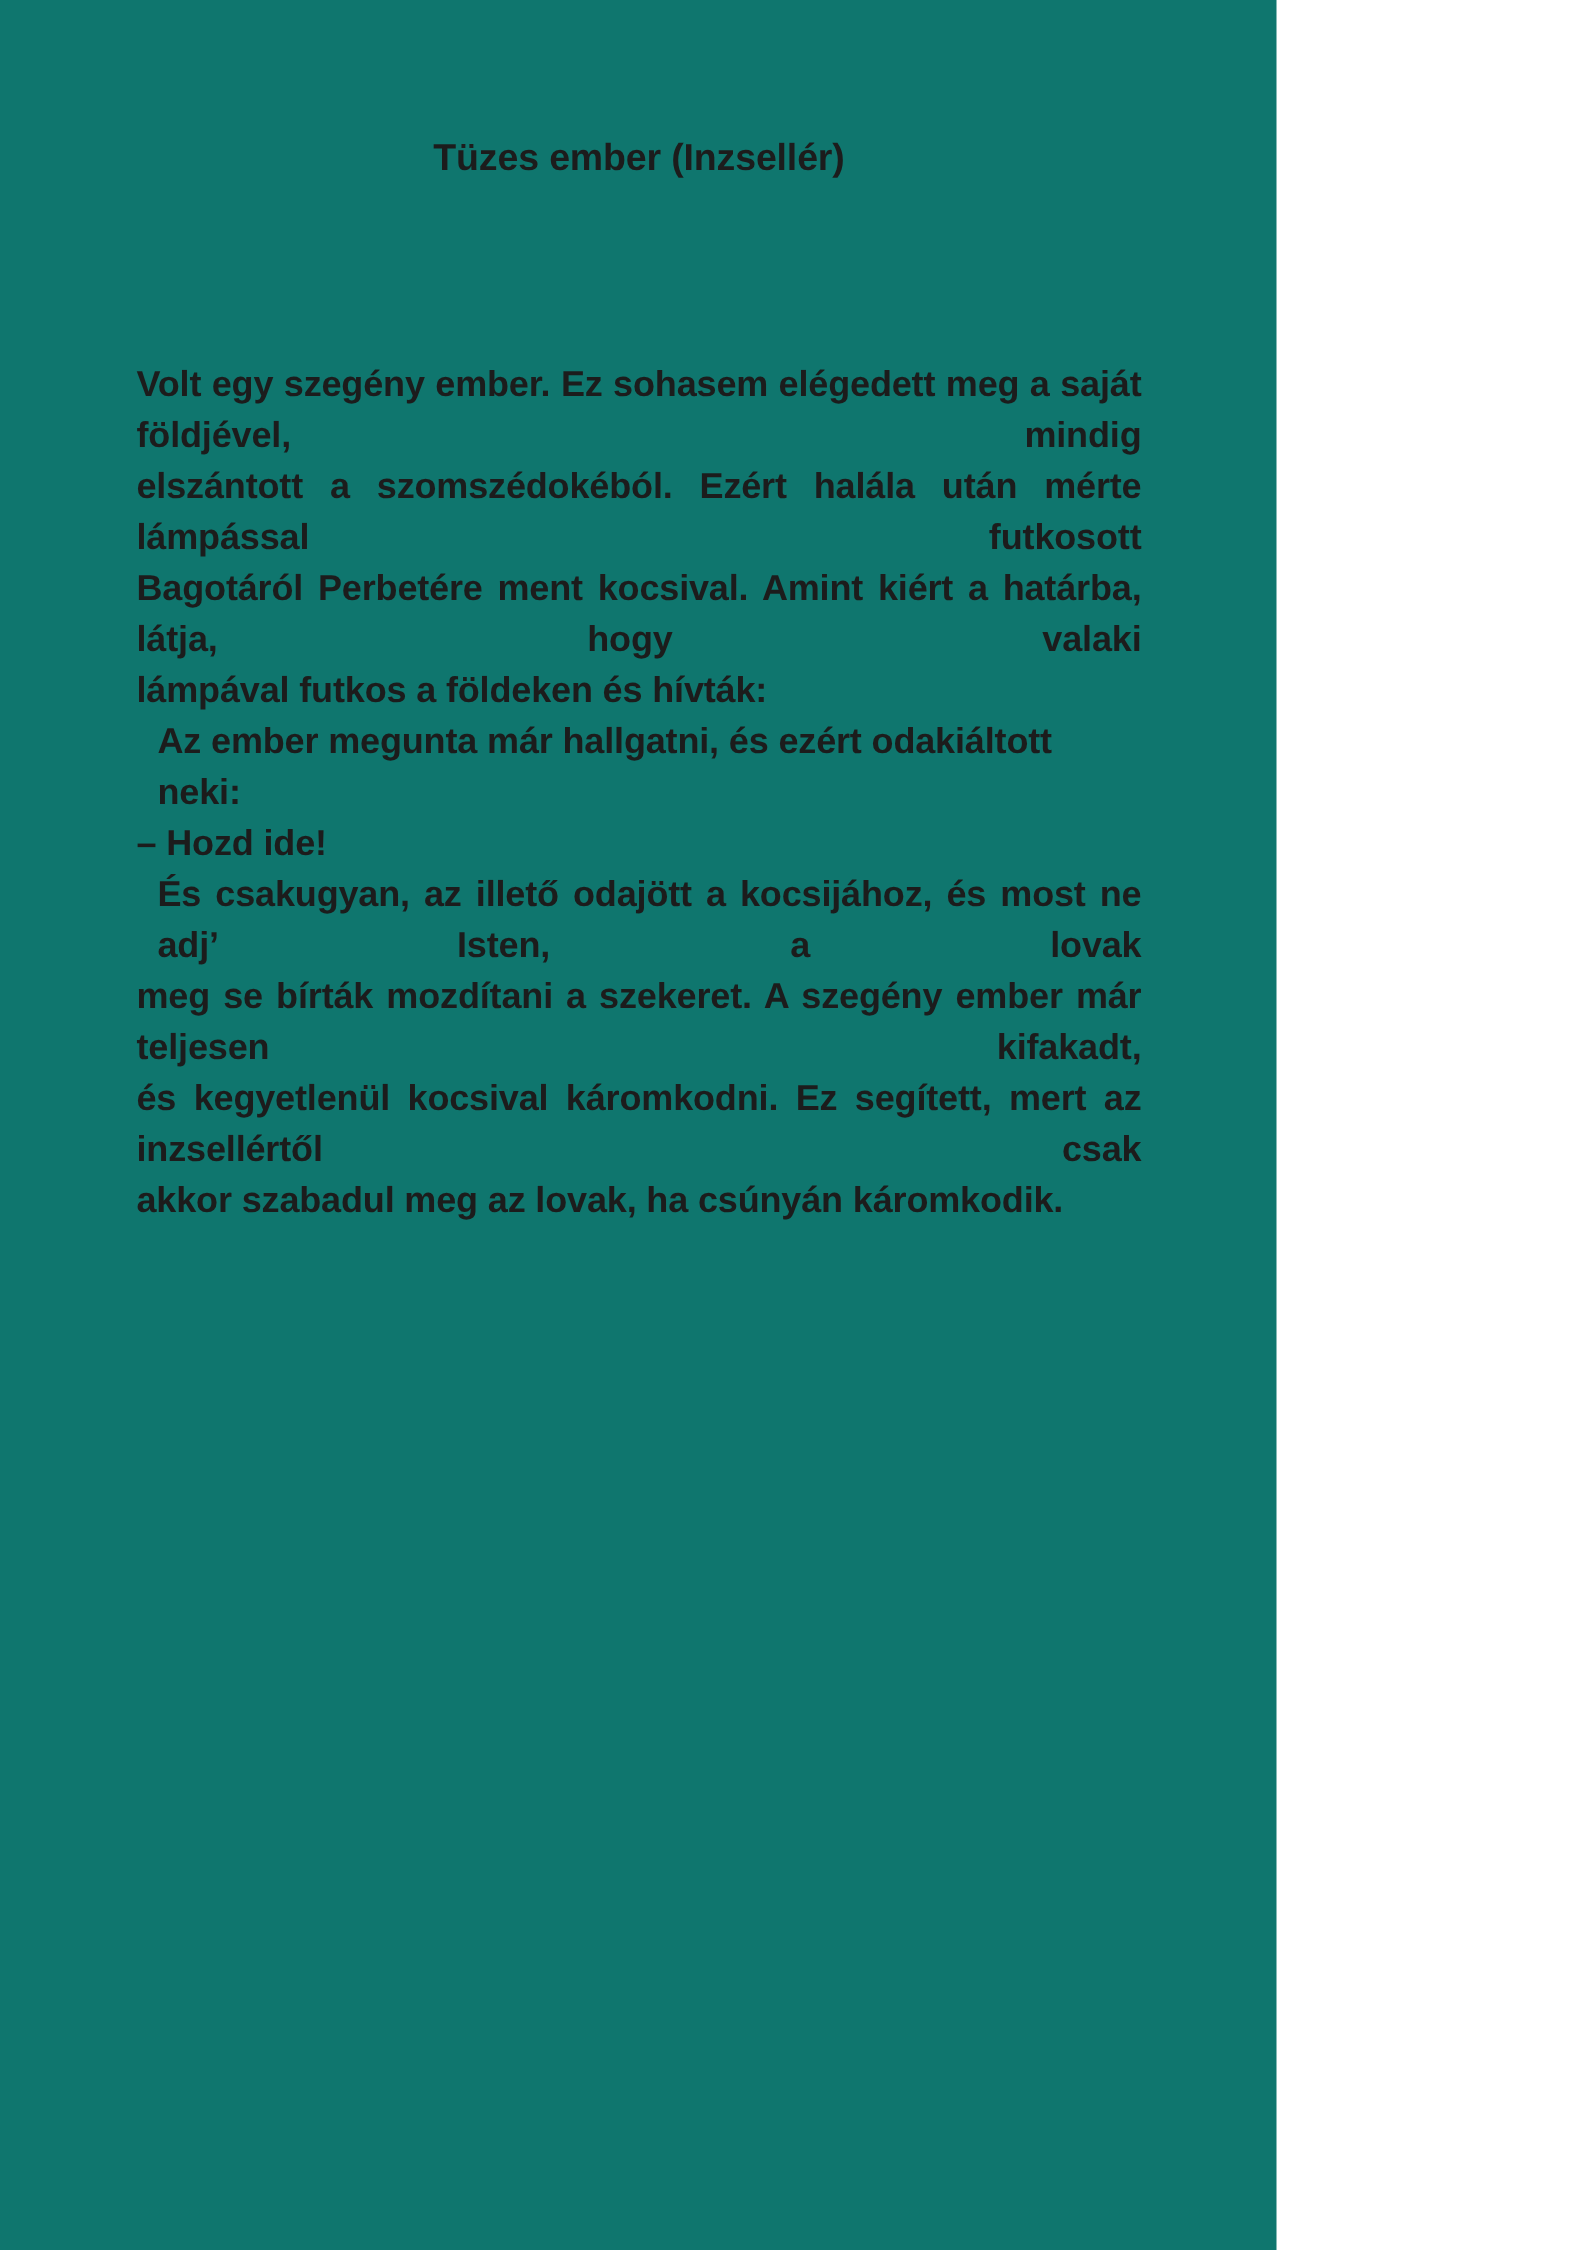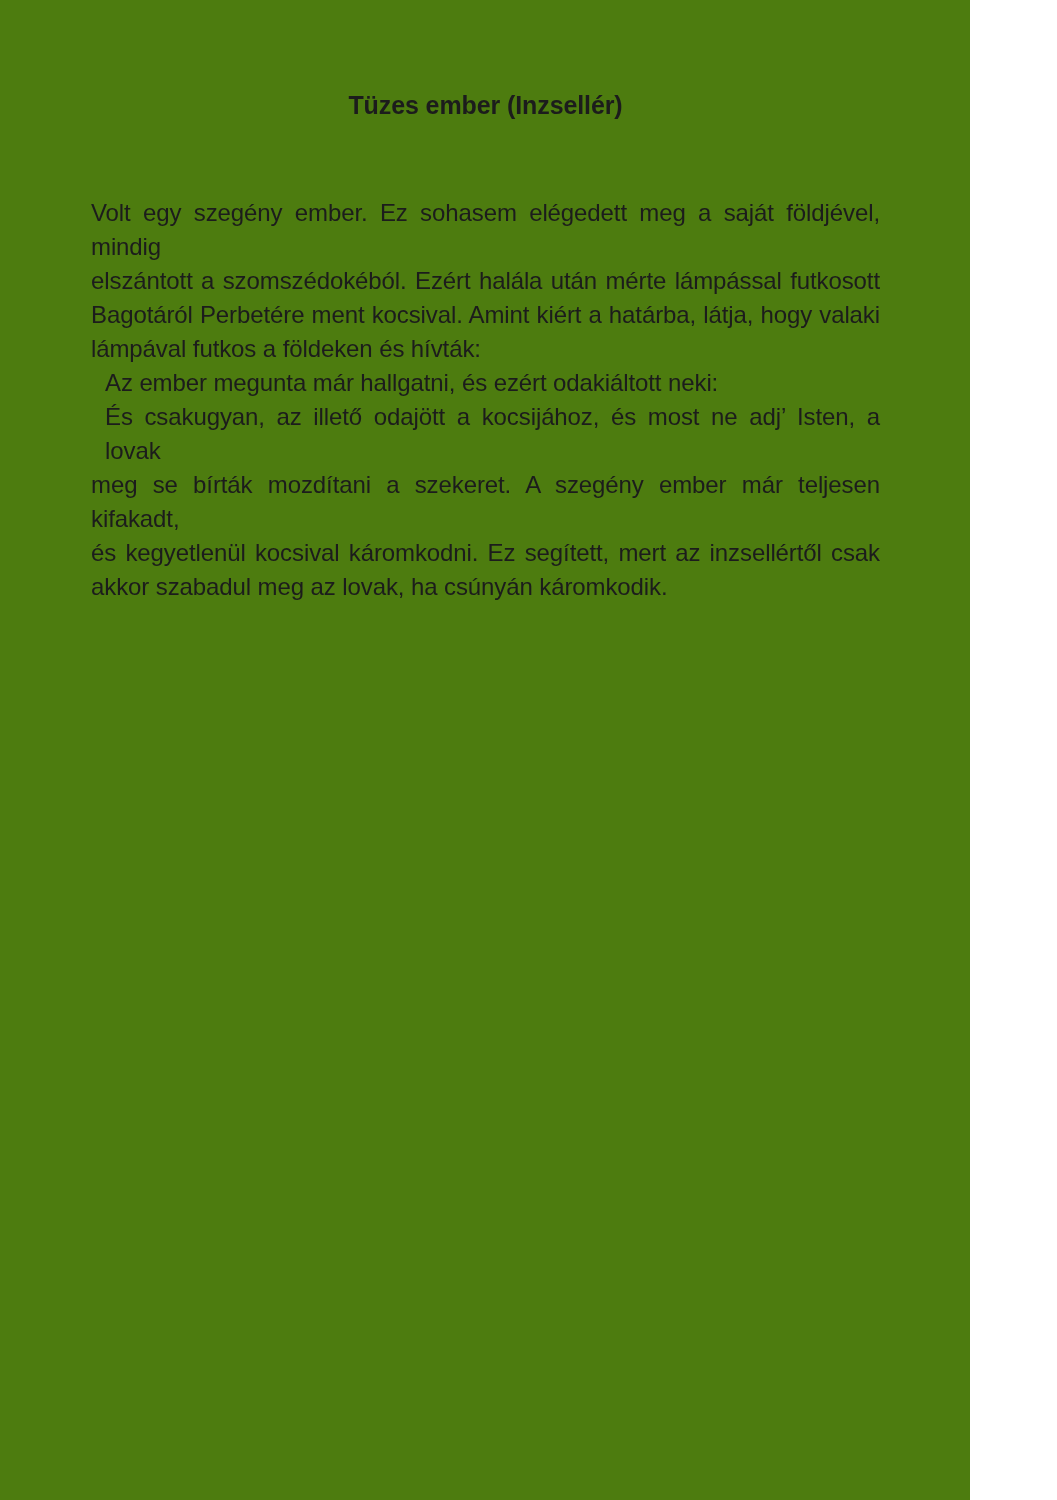--- a/index.html
+++ b/index.html
@@ -2,40 +2,41 @@
 <html><head>
 <meta charset="utf-8">
 <style>
   html, body {
     margin: 0;
     padding: 0;
     background: #ffffff;
   }
   .page {
     position: relative;
-    width: 970px;
+    width: 851px;
     height: 1500px;
-    background: #4d7c0f;
+    background: #0f766e;
     overflow: hidden;
     box-sizing: border-box;
     padding-left: 91px;
     padding-right: 90px;
     font-family: "Liberation Sans", "DejaVu Sans", sans-serif;
     color: #1c1c1c;
   }
   .doc-title {
     margin-top: 88px;
     text-align: center;
     font-size: 25px;
     font-weight: bold;
     line-height: 34px;
     letter-spacing: -0.1px;
   }
   .doc-body {
-    margin-top: 74px;
+    margin-top: 118px;
+    font-weight: bold;
   }
   .line {
     font-size: 24px;
     line-height: 34px;
     letter-spacing: -0.1px;
     min-height: 34px;
   }
   .justify {
     text-align: justify;
     text-align-last: justify;
@@ -49,18 +50,19 @@
 
 <div class="page">
   <div class="doc-title">Tüzes ember (Inzsellér)</div>
 
   <div class="doc-body">
     <div class="line justify">Volt egy szegény ember. Ez sohasem elégedett meg a saját földjével, mindig</div>
     <div class="line justify">elszántott a szomszédokéból. Ezért halála után mérte lámpással futkosott</div>
     <div class="line justify">Bagotáról Perbetére ment kocsival. Amint kiért a határba, látja, hogy valaki</div>
     <div class="line">lámpával futkos a földeken és hívták:</div>
     <div class="line indent">Az ember megunta már hallgatni, és ezért odakiáltott neki:</div>
+    <div class="line">– Hozd ide!</div>
     <div class="line justify indent">És csakugyan, az illető odajött a kocsijához, és most ne adj’ Isten, a lovak</div>
     <div class="line justify">meg se bírták mozdítani a szekeret. A szegény ember már teljesen kifakadt,</div>
     <div class="line justify">és kegyetlenül kocsival káromkodni. Ez segített, mert az inzsellértől csak</div>
     <div class="line">akkor szabadul meg az lovak, ha csúnyán káromkodik.</div>
   </div>
 </div>
 
 </body></html>

